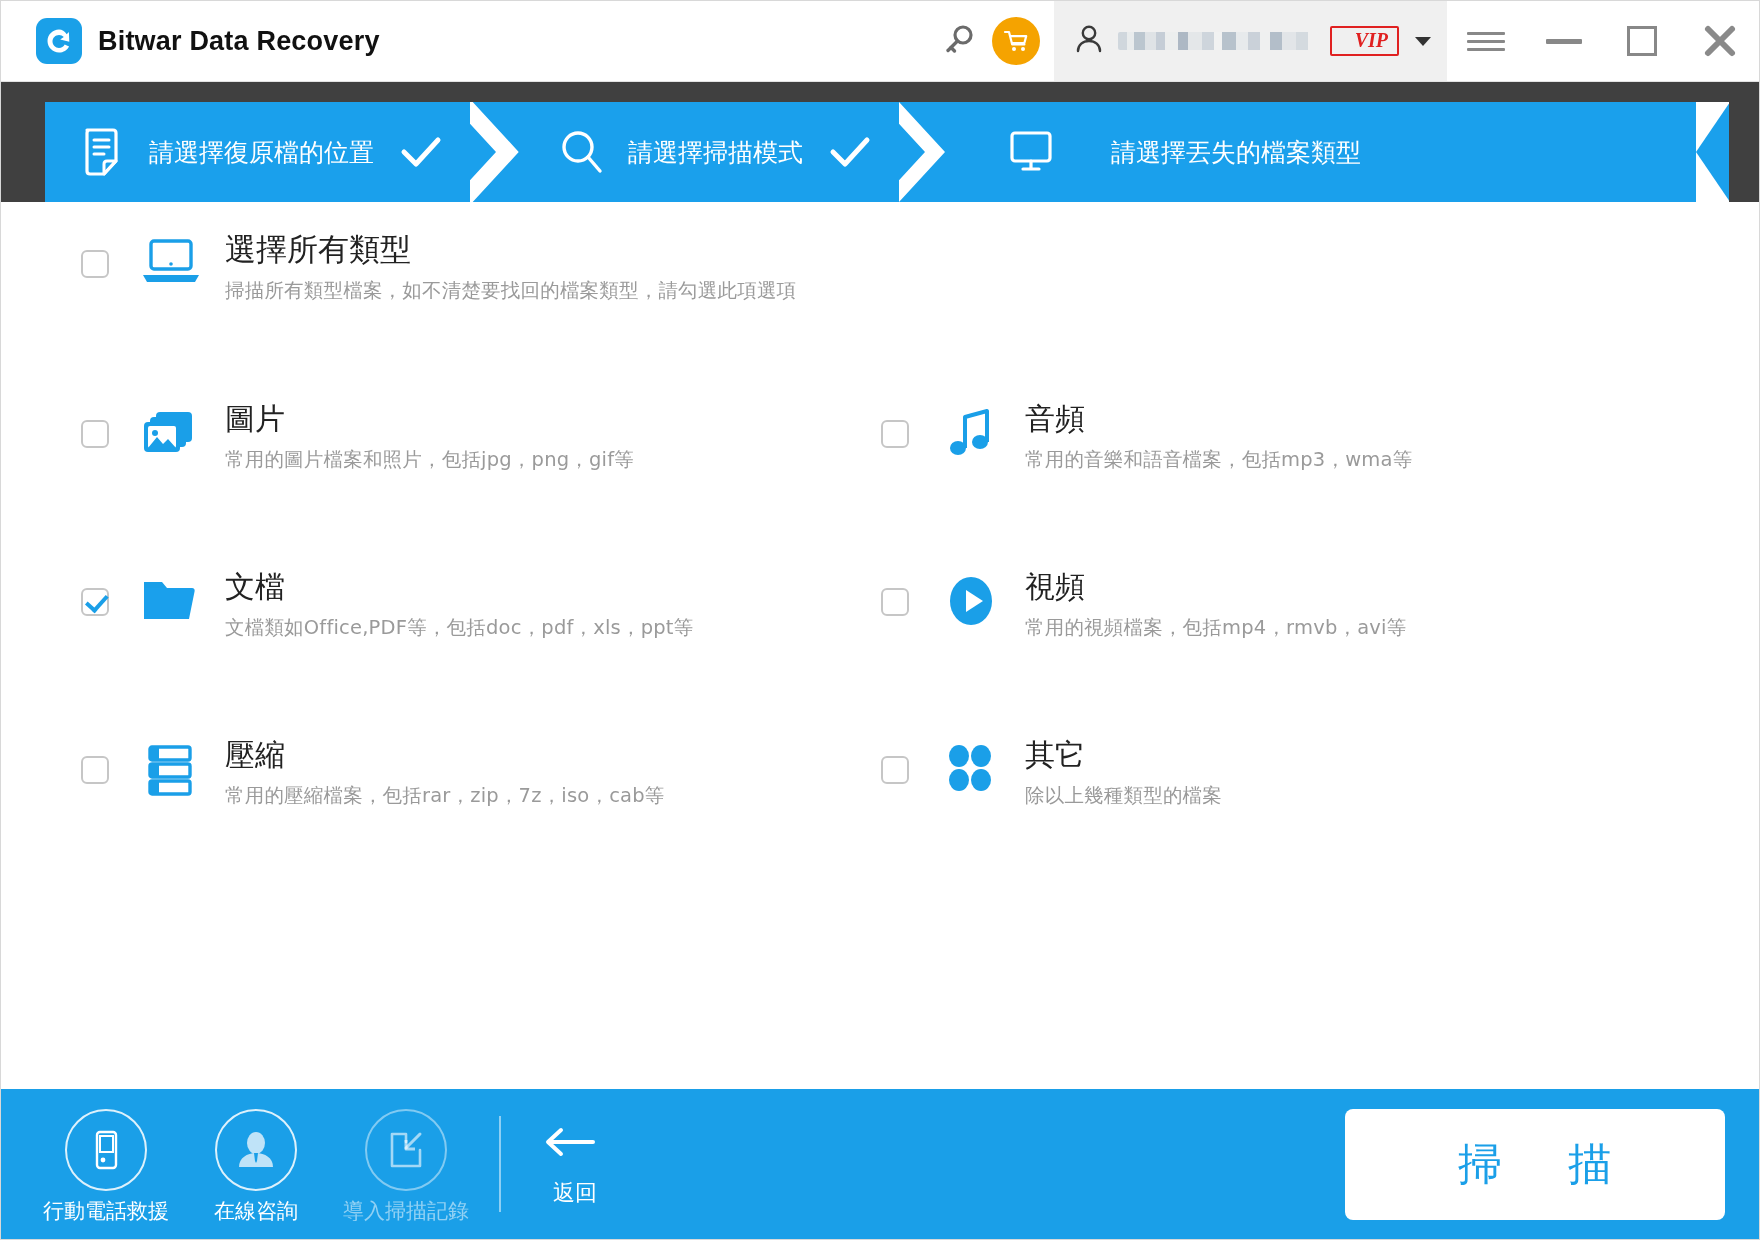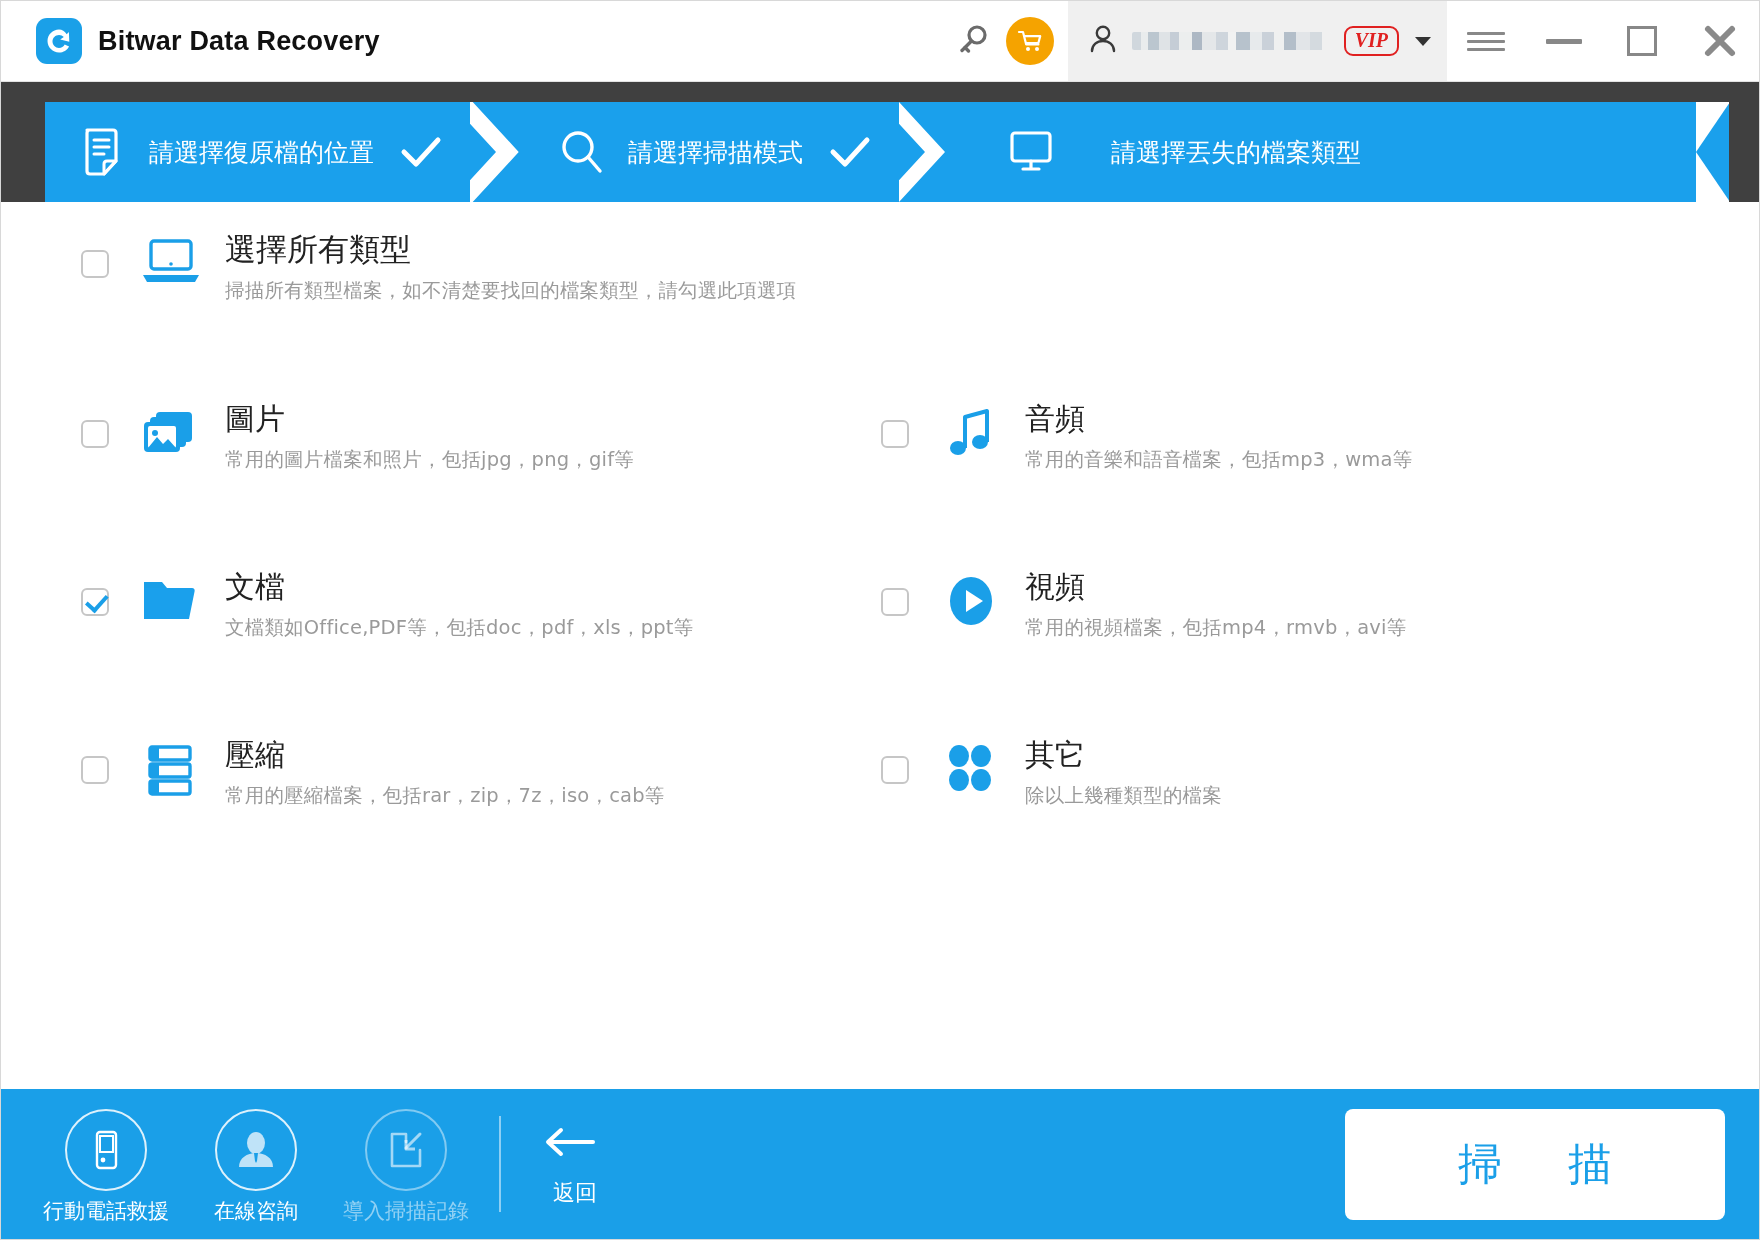--- a/index.html
+++ b/index.html
@@ -93,22 +93,22 @@
     opacity: .95;
     border-radius: 2px;
     filter: blur(0.4px);
   }
   .vip-badge {
     border: 2px solid #e02020;
     color: #e02020;
     font-size: 20px;
     font-weight: bold;
     font-style: italic;
-    padding: 1px 9px 2px 9px;
-    border-radius: 9px;
+    padding: 1px 9px 2px 23px;
+    border-radius: 2px;
     line-height: 1.15;
     font-family: "Liberation Serif", serif;
   }
   .caret-down {
     width: 0; height: 0;
     border-left: 8px solid transparent;
     border-right: 8px solid transparent;
     border-top: 9px solid #333;
     margin-left: 4px;
     cursor: pointer;

